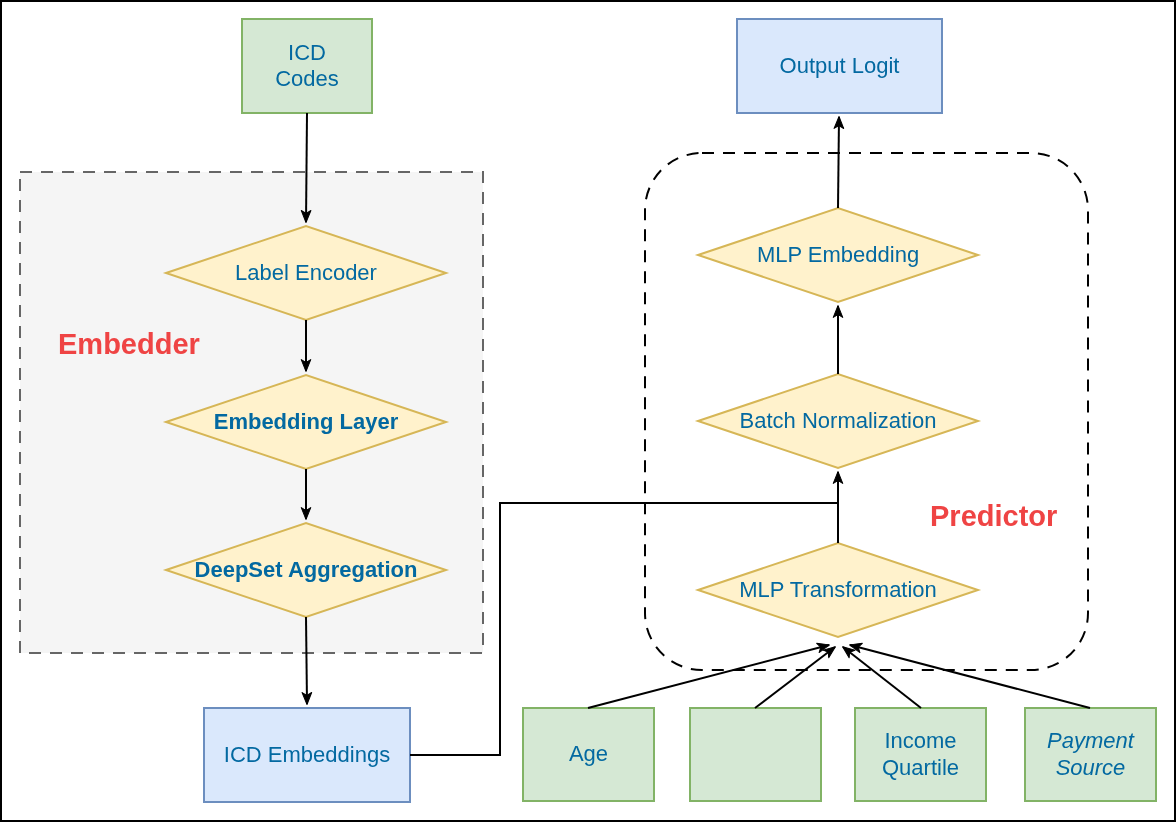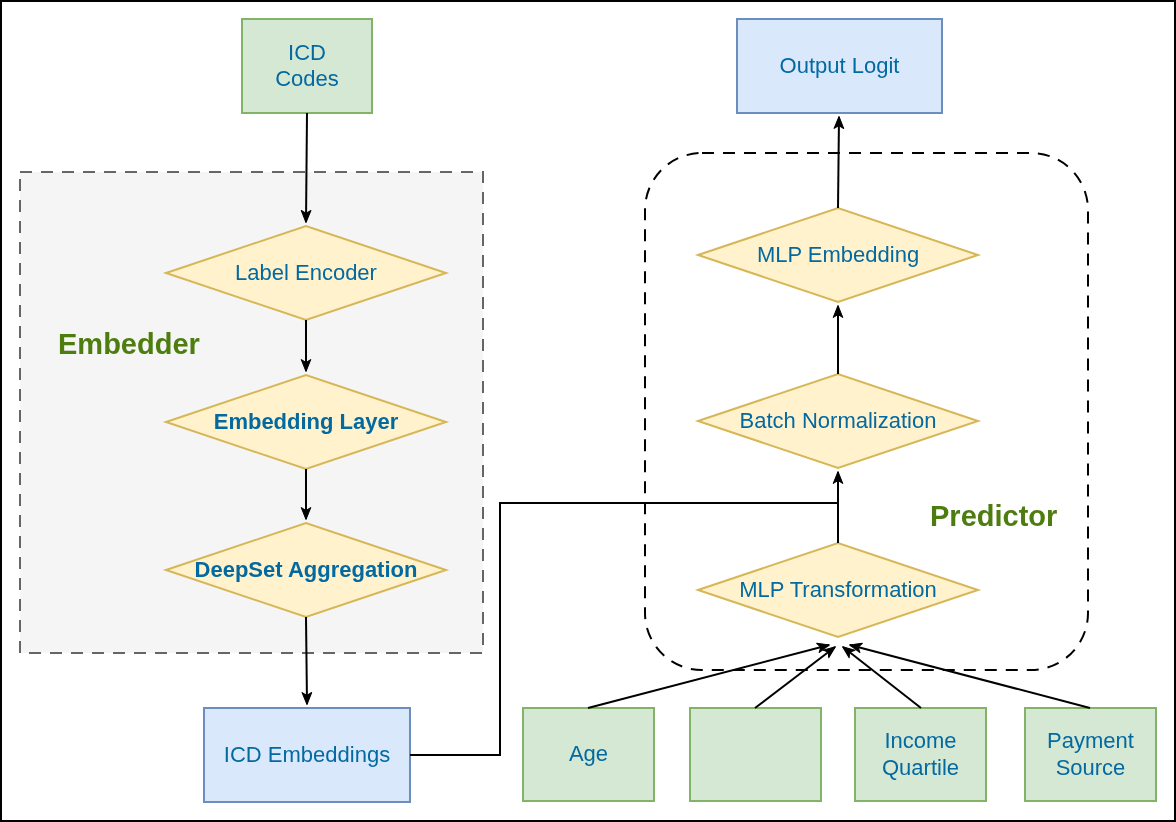--- a/index.html
+++ b/index.html
@@ -9,21 +9,21 @@
     font-family: "Liberation Sans", sans-serif;
   }
   .canvas { position: absolute; left: 0; top: 0; width: 1176px; height: 822px; }
   svg.layer { position: absolute; left: 0; top: 0; }
   .node-label {
     position: absolute; display: flex; align-items: center; justify-content: center;
     text-align: center; font-size: 22px; color: #0369a1; line-height: 1.2;
     pointer-events: none; padding: 0 14px; box-sizing: border-box;
   }
   .container-label {
-    position: absolute; font-size: 29px; font-weight: bold; color: #4d7c0f;
+    position: absolute; font-size: 29px; font-weight: bold; color: #ef4444;
     white-space: nowrap; pointer-events: none;
   }
 </style>
 </head>
 <body>
 
 <div class="canvas">
 
   <svg class="layer" width="1176" height="822" viewBox="0 0 1176 822">
     <defs>
@@ -70,18 +70,18 @@
   <div class="node-label" style="left:737px; top:19px; width:205px; height:94px;">Output Logit</div>
   <div class="node-label" style="left:166px; top:226px; width:280px; height:94px;">Label Encoder</div>
   <div class="node-label" style="left:166px; top:375px; width:280px; height:94px;font-weight:bold;">Embedding Layer</div>
   <div class="node-label" style="left:166px; top:523px; width:280px; height:94px;font-weight:bold;">DeepSet Aggregation</div>
   <div class="node-label" style="left:698px; top:208px; width:280px; height:94px;">MLP Embedding</div>
   <div class="node-label" style="left:698px; top:374px; width:280px; height:94px;">Batch Normalization</div>
   <div class="node-label" style="left:698px; top:543px; width:280px; height:94px;">MLP Transformation</div>
   <div class="node-label" style="left:204px; top:708px; width:206px; height:94px;">ICD Embeddings</div>
   <div class="node-label" style="left:523px; top:708px; width:131px; height:93px;">Age</div>
   <div class="node-label" style="left:855px; top:708px; width:131px; height:93px;">Income Quartile</div>
-  <div class="node-label" style="left:1025px; top:708px; width:131px; height:93px;">Payment Source</div>
+  <div class="node-label" style="left:1025px; top:708px; width:131px; height:93px;font-style:italic;">Payment Source</div>
 
   <div class="container-label" style="left:58px; top:328px;">Embedder</div>
   <div class="container-label" style="left:930px; top:500px;">Predictor</div>
 
 </div>
 
 </body></html>

